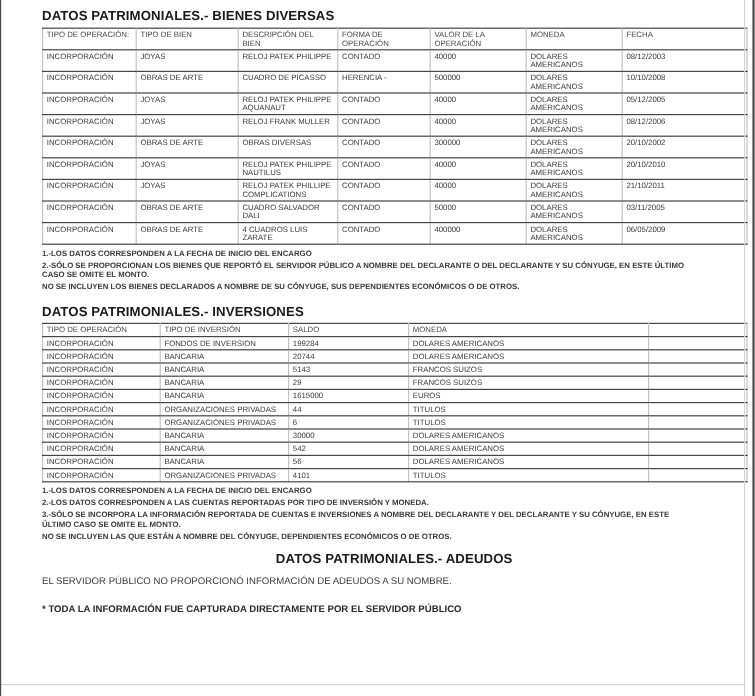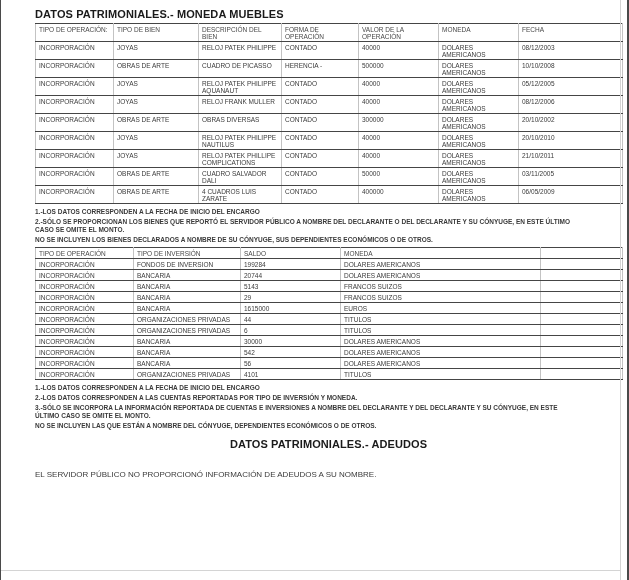--- a/index.html
+++ b/index.html
@@ -51,35 +51,35 @@
 
   .notes { margin-top:4px; max-width:548px; }
   .note {
     font-size:6.5px;
     font-weight:bold;
     line-height:8px;
     color:#3a3a3a;
     margin-bottom:2px;
   }
 
-  .body-text { font-size:8px; margin-top:20px; color:#3a3a3a; }
+  .body-text { font-size:8px; margin-top:8px; color:#3a3a3a; }
   .footer-note { font-size:8px; font-weight:bold; margin-top:14px; color:#2b2b2b; }
 
   .edge-left   { position:absolute; left:0; top:0; width:1px; height:580px; background:#4a4a4a; }
   .edge-right  { position:absolute; right:0; top:0; width:2px; height:580px; background:#4a4a4a; }
   .page-edge-v { position:absolute; left:620px; top:0; width:1px; height:580px; background:#d4d4d4; }
   .page-edge-h { position:absolute; left:0; top:570px; width:621px; height:1px; background:#d4d4d4; }
 </style>
 </head>
 <body>
 
 <div class="content">
 
   <section>
-    <h1 class="section-title">DATOS PATRIMONIALES.- MONEDA MUEBLES</h1>
+    <h1 class="section-title">DATOS PATRIMONIALES.- BIENES DIVERSAS</h1>
     <table class="t1">
       <colgroup>
         <col class="c1">
           <col class="c2">
           <col class="c3">
           <col class="c4">
         <col class="c5">
           <col class="c6">
           <col class="c7">
       </colgroup>
@@ -179,20 +179,21 @@
         </tbody>
       </table>
     <div class="notes">
         <div class="note">1.-LOS DATOS CORRESPONDEN A LA FECHA DE INICIO DEL ENCARGO</div>
         <div class="note">2.-SÓLO SE PROPORCIONAN LOS BIENES QUE REPORTÓ EL SERVIDOR PÚBLICO A NOMBRE DEL DECLARANTE O DEL DECLARANTE Y SU CÓNYUGE, EN ESTE ÚLTIMO CASO SE OMITE EL MONTO.</div>
         <div class="note">NO SE INCLUYEN LOS BIENES DECLARADOS A NOMBRE DE SU CÓNYUGE, SUS DEPENDIENTES ECONÓMICOS O DE OTROS.</div>
       </div>
   </section>
 
   <section>
+    <h1 class="section-title mt-sec">DATOS PATRIMONIALES.- INVERSIONES</h1>
     <table class="t2">
       <colgroup>
         <col class="c1">
           <col class="c2">
           <col class="c3">
           <col class="c4">
           <col class="c5">
       </colgroup>
     <thead>
           <tr>
@@ -289,19 +290,20 @@
         <div class="note">3.-SÓLO SE INCORPORA LA INFORMACIÓN REPORTADA DE CUENTAS E INVERSIONES A NOMBRE DEL DECLARANTE Y DEL DECLARANTE Y SU CÓNYUGE, EN ESTE ÚLTIMO CASO SE OMITE EL MONTO.</div>
         <div class="note">NO SE INCLUYEN LAS QUE ESTÁN A NOMBRE DEL CÓNYUGE, DEPENDIENTES ECONÓMICOS O DE OTROS.</div>
       </div>
   </section>
 
   <section>
     <h1 class="section-title mt-sec-sm">DATOS PATRIMONIALES.- ADEUDOS</h1>
     <p class="body-text">EL SERVIDOR PÚBLICO NO PROPORCIONÓ INFORMACIÓN DE ADEUDOS A SU NOMBRE.</p>
   </section>
 
+  <p class="footer-note">* TODA LA INFORMACIÓN FUE CAPTURADA DIRECTAMENTE POR EL SERVIDOR PÚBLICO</p>
 
 </div>
 
 <div class="page-edge-v"></div>
 <div class="page-edge-h"></div>
 <div class="edge-left"></div>
 <div class="edge-right"></div>
 
 </body></html>

